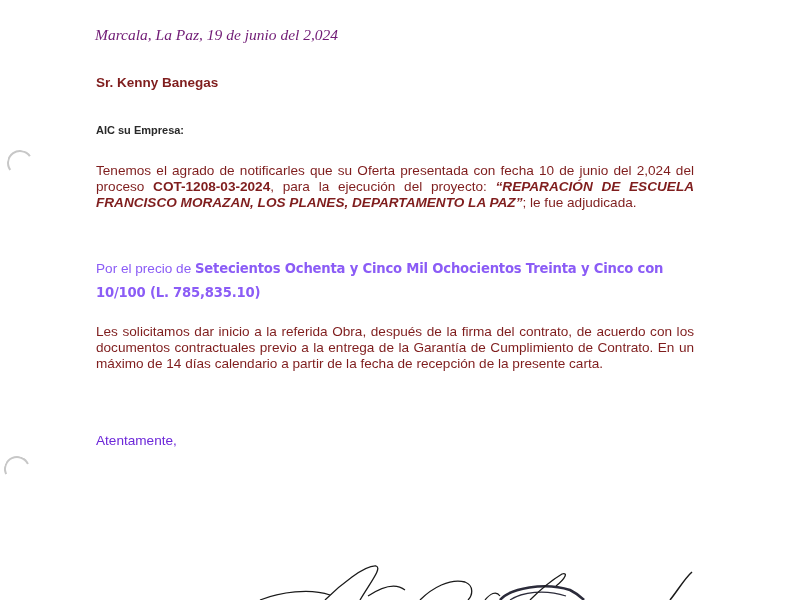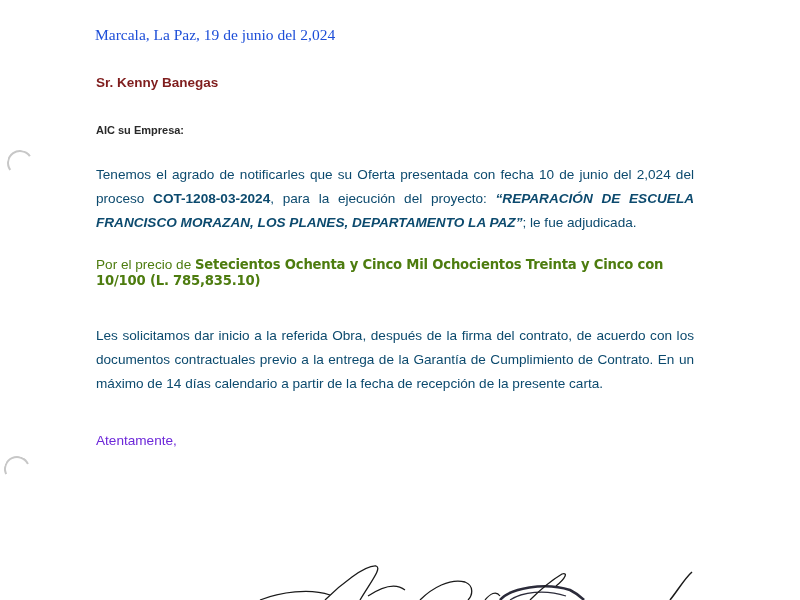--- a/index.html
+++ b/index.html
@@ -18,56 +18,57 @@
     .page {
       position: absolute;
       left: 0; top: 0;
       width: 800px; height: 600px;
       background: #ffffff;
     }
     .date-line {
       position: absolute;
       left: 95px; top: 26px;
       font-family: "Liberation Serif", serif;
+      font-style: italic;
       font-size: 15.5px;
-      color: #1d4ed8;
+      color: #701a75;
     }
     .recipient {
       position: absolute;
       left: 96px; top: 75px;
       font-weight: bold;
       font-size: 13.5px;
       color: #7f1d1d;
     }
     .salutation {
       position: absolute;
       left: 96px; top: 124px;
       font-weight: bold;
       font-size: 11px;
       color: #2a2a2a;
     }
     .para {
       position: absolute;
       left: 96px;
       width: 598px;
       font-size: 13.6px;
-      line-height: 24px;
+      line-height: 16px;
       text-align: justify;
-      color: #0c4a6e;
+      color: #7f1d1d;
     }
     .para1 { top: 163px; }
     .bold { font-weight: bold; }
     .bold-italic { font-weight: bold; font-style: italic; }
     .price-para {
       position: absolute;
       left: 96px; top: 257px;
       width: 610px;
       font-size: 13.6px;
-      line-height: 16px;
-      color: #4d7c0f;
+      line-height: 24px;
+      color: #8b5cf6;
     }
     .price-words {
       font-family: "DejaVu Sans", sans-serif;
       font-weight: bold;
       font-size: 13.2px;
       letter-spacing: -0.2px;
     }
     .para3 { top: 324px; }
     .closing {
       position: absolute;

